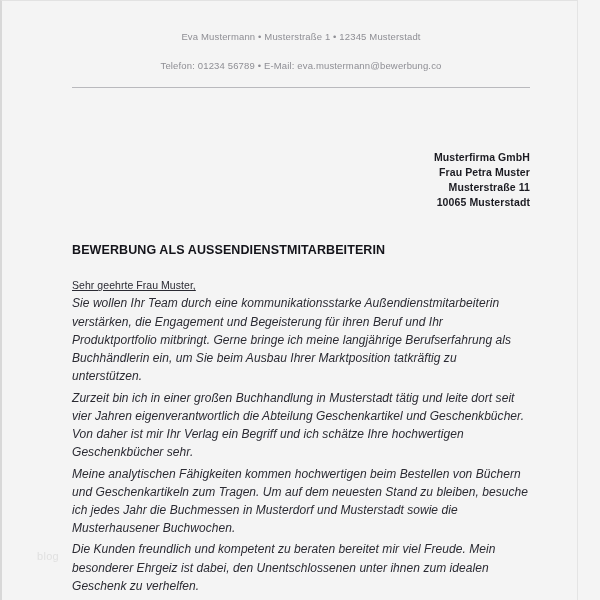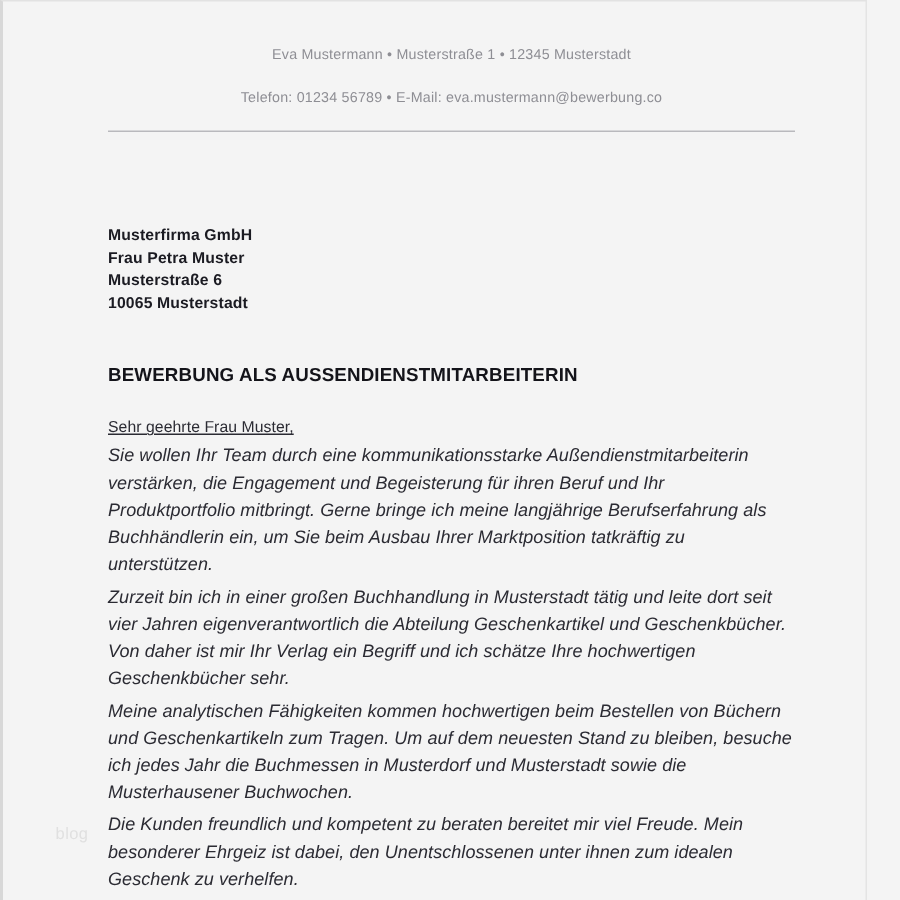--- a/index.html
+++ b/index.html
@@ -60,20 +60,21 @@
     background: #b9b9bd;
     width: 100%;
   }
   .recipient {
     margin-top: 62px;
     font-size: 10.5px;
     font-weight: bold;
     color: #1b1b22;
     line-height: 1.42;
     letter-spacing: 0.1px;
+    text-align: right;
   }
   .date {
     margin-top: 42px;
     text-align: right;
     font-size: 10.5px;
     color: #2b2b33;
     letter-spacing: 0.2px;
   }
   .subject {
     margin-top: 34px;
@@ -110,21 +111,21 @@
     <div class="letterhead">
       <div class="letterhead-line">Eva Mustermann • Musterstraße 1 • 12345 Musterstadt</div>
       <div class="letterhead-line second">Telefon: 01234 56789 • E-Mail: eva.mustermann@bewerbung.co</div>
     </div>
 
     <div class="rule"></div>
 
     <div class="recipient">
       <div>Musterfirma GmbH</div>
       <div>Frau Petra Muster</div>
-      <div>Musterstraße 6</div>
+      <div>Musterstraße 11</div>
       <div>10065 Musterstadt</div>
     </div>
 
 
     <div class="subject">BEWERBUNG ALS AUSSENDIENSTMITARBEITERIN</div>
 
     <div class="salutation">Sehr geehrte Frau Muster,</div>
 
     <div class="para">Sie wollen Ihr Team durch eine kommunikationsstarke Außendienstmitarbeiterin verstärken, die Engagement und Begeisterung für ihren Beruf und Ihr Produktportfolio mitbringt. Gerne bringe ich meine langjährige Berufserfahrung als Buchhändlerin ein, um Sie beim Ausbau Ihrer Marktposition tatkräftig zu unterstützen.</div>
     <div class="para">Zurzeit bin ich in einer großen Buchhandlung in Musterstadt tätig und leite dort seit vier Jahren eigenverantwortlich die Abteilung Geschenkartikel und Geschenkbücher. Von daher ist mir Ihr Verlag ein Begriff und ich schätze Ihre hochwertigen Geschenkbücher sehr.</div>

